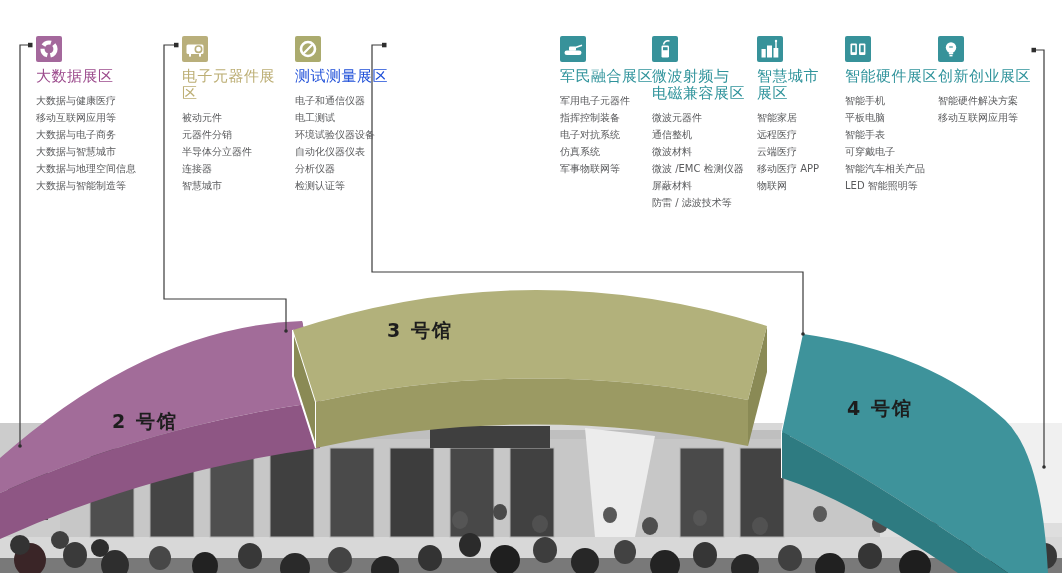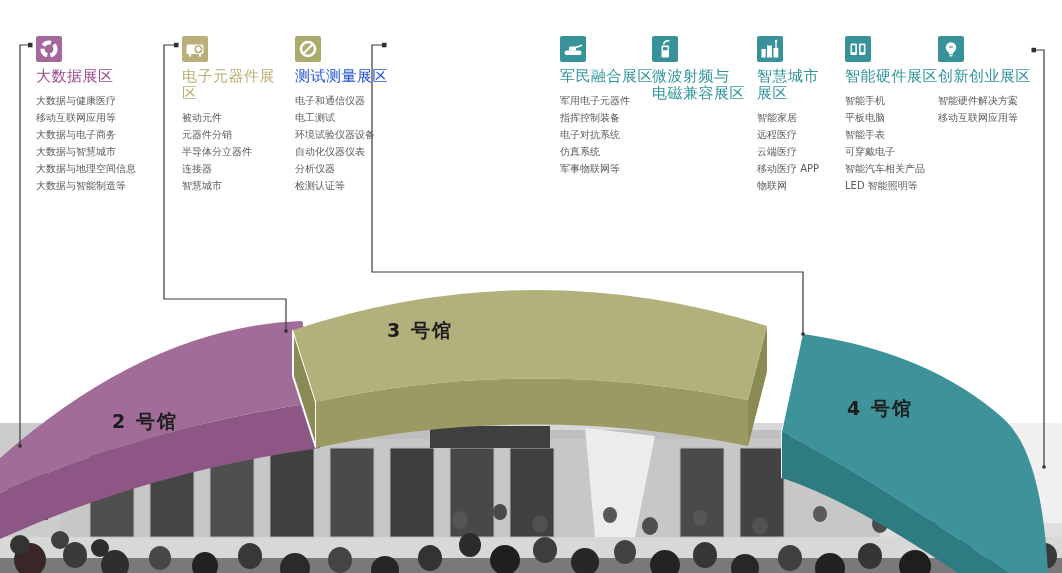--- a/index.html
+++ b/index.html
@@ -210,20 +210,28 @@
   <div class="zicon">
     <svg width="26" height="26">
           <rect width="26" height="26" rx="2" fill="#37929a"></rect>
           <rect x="9.5" y="9.5" width="7.5" height="12" rx="1.2" fill="#fff"></rect>
           <path d="M11.5,8.5 q1.5,-4.5 6,-3.5" fill="none" stroke="#fff" stroke-width="1.5"></path>
           <rect x="11" y="11.2" width="4.6" height="3" fill="#37929a"></rect>
         </svg>
   </div>
   <h3 class="ztitle" style="color: rgb(47, 147, 155);">微波射频与
 电磁兼容展区</h3>
+  <ul class="zitems">
+        <li>微波元器件</li>
+        <li>通信整机</li>
+        <li>微波材料</li>
+        <li>微波 /EMC 检测仪器</li>
+        <li>屏蔽材料</li>
+        <li>防雷 / 滤波技术等</li>
+      </ul>
 </div>
 
 <div class="zone" style="left:757px;width:88px">
   <div class="zicon">
     <svg width="26" height="26">
           <rect width="26" height="26" rx="2" fill="#37929a"></rect>
           <rect x="4.5" y="13" width="4.2" height="8.5" fill="#fff"></rect>
           <rect x="10" y="9.5" width="5" height="12" fill="#fff"></rect>
           <rect x="16.5" y="12" width="4.8" height="9.5" fill="#fff"></rect>
           <line x1="19" y1="5.2" x2="19" y2="12" stroke="#fff" stroke-width="1.4"></line>

